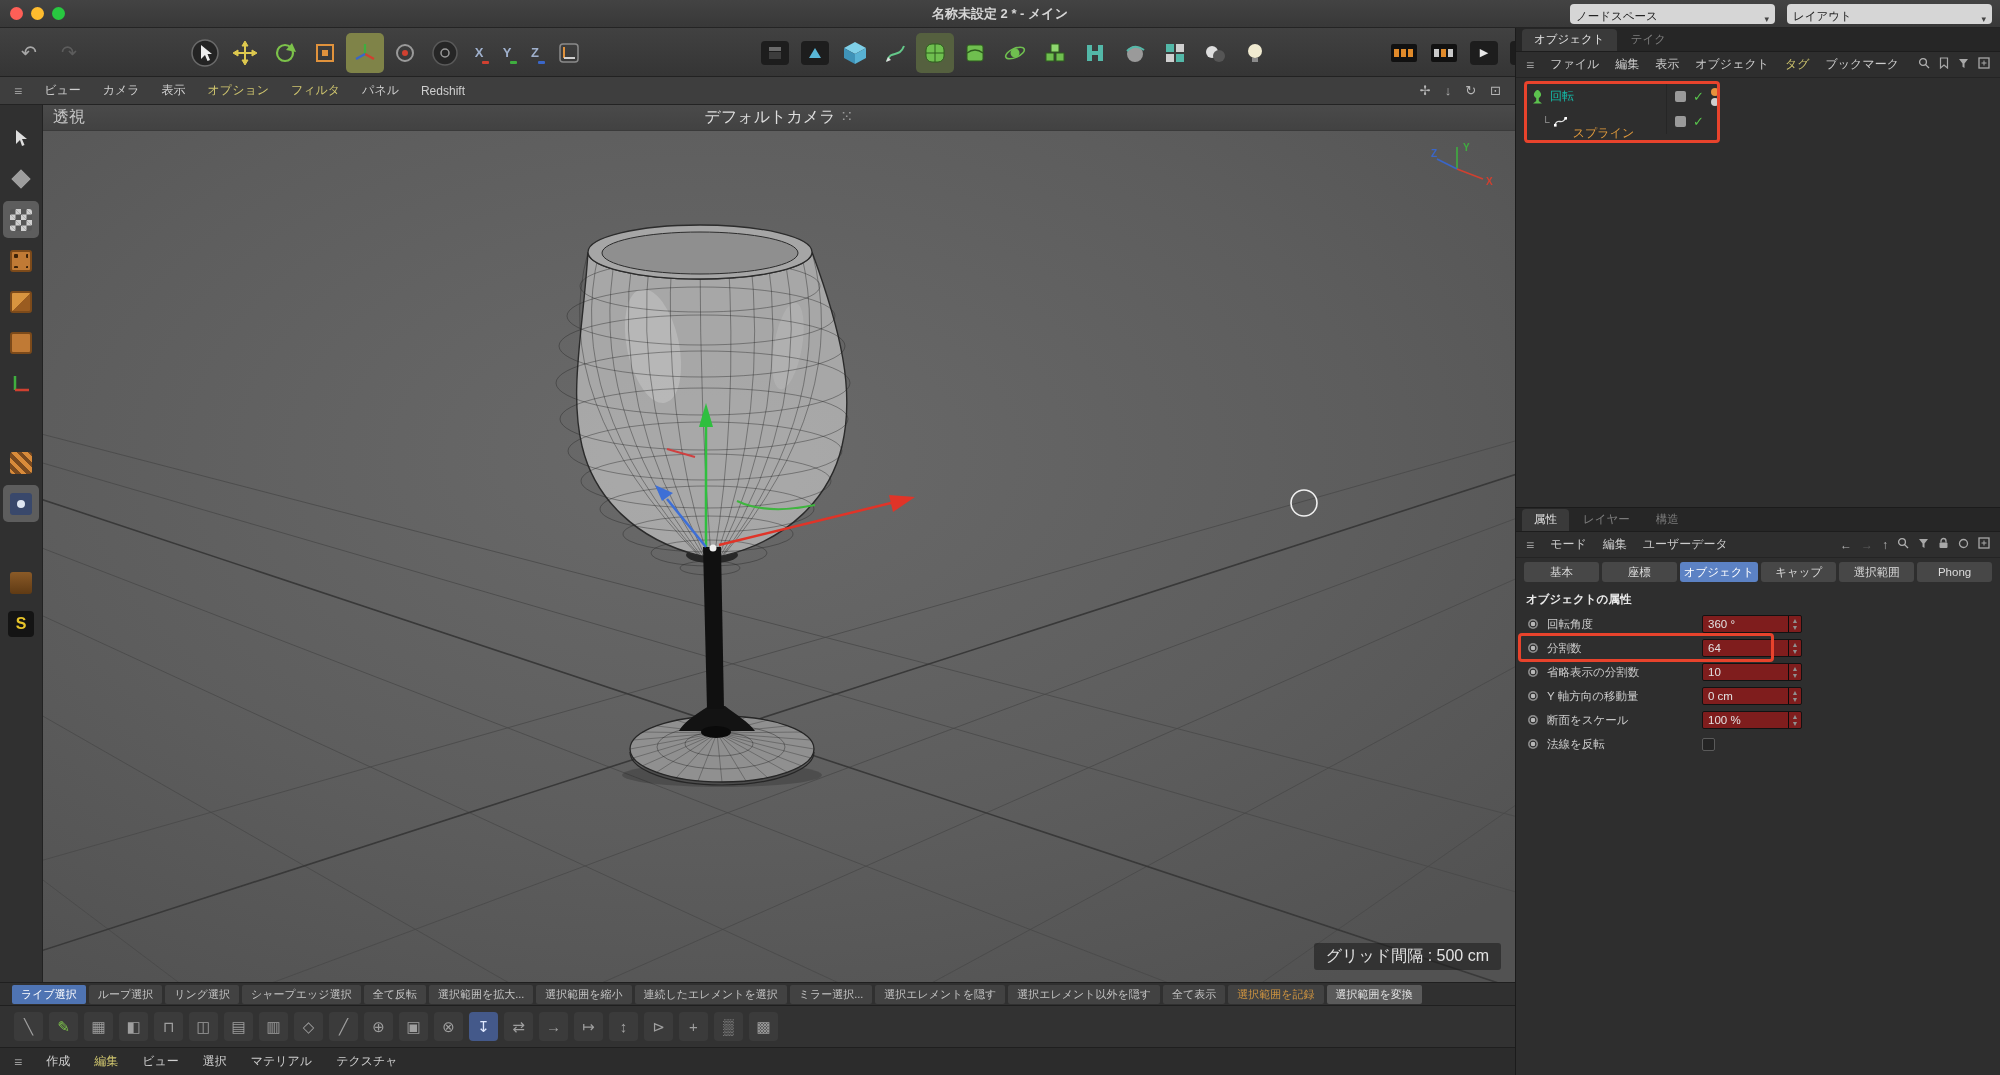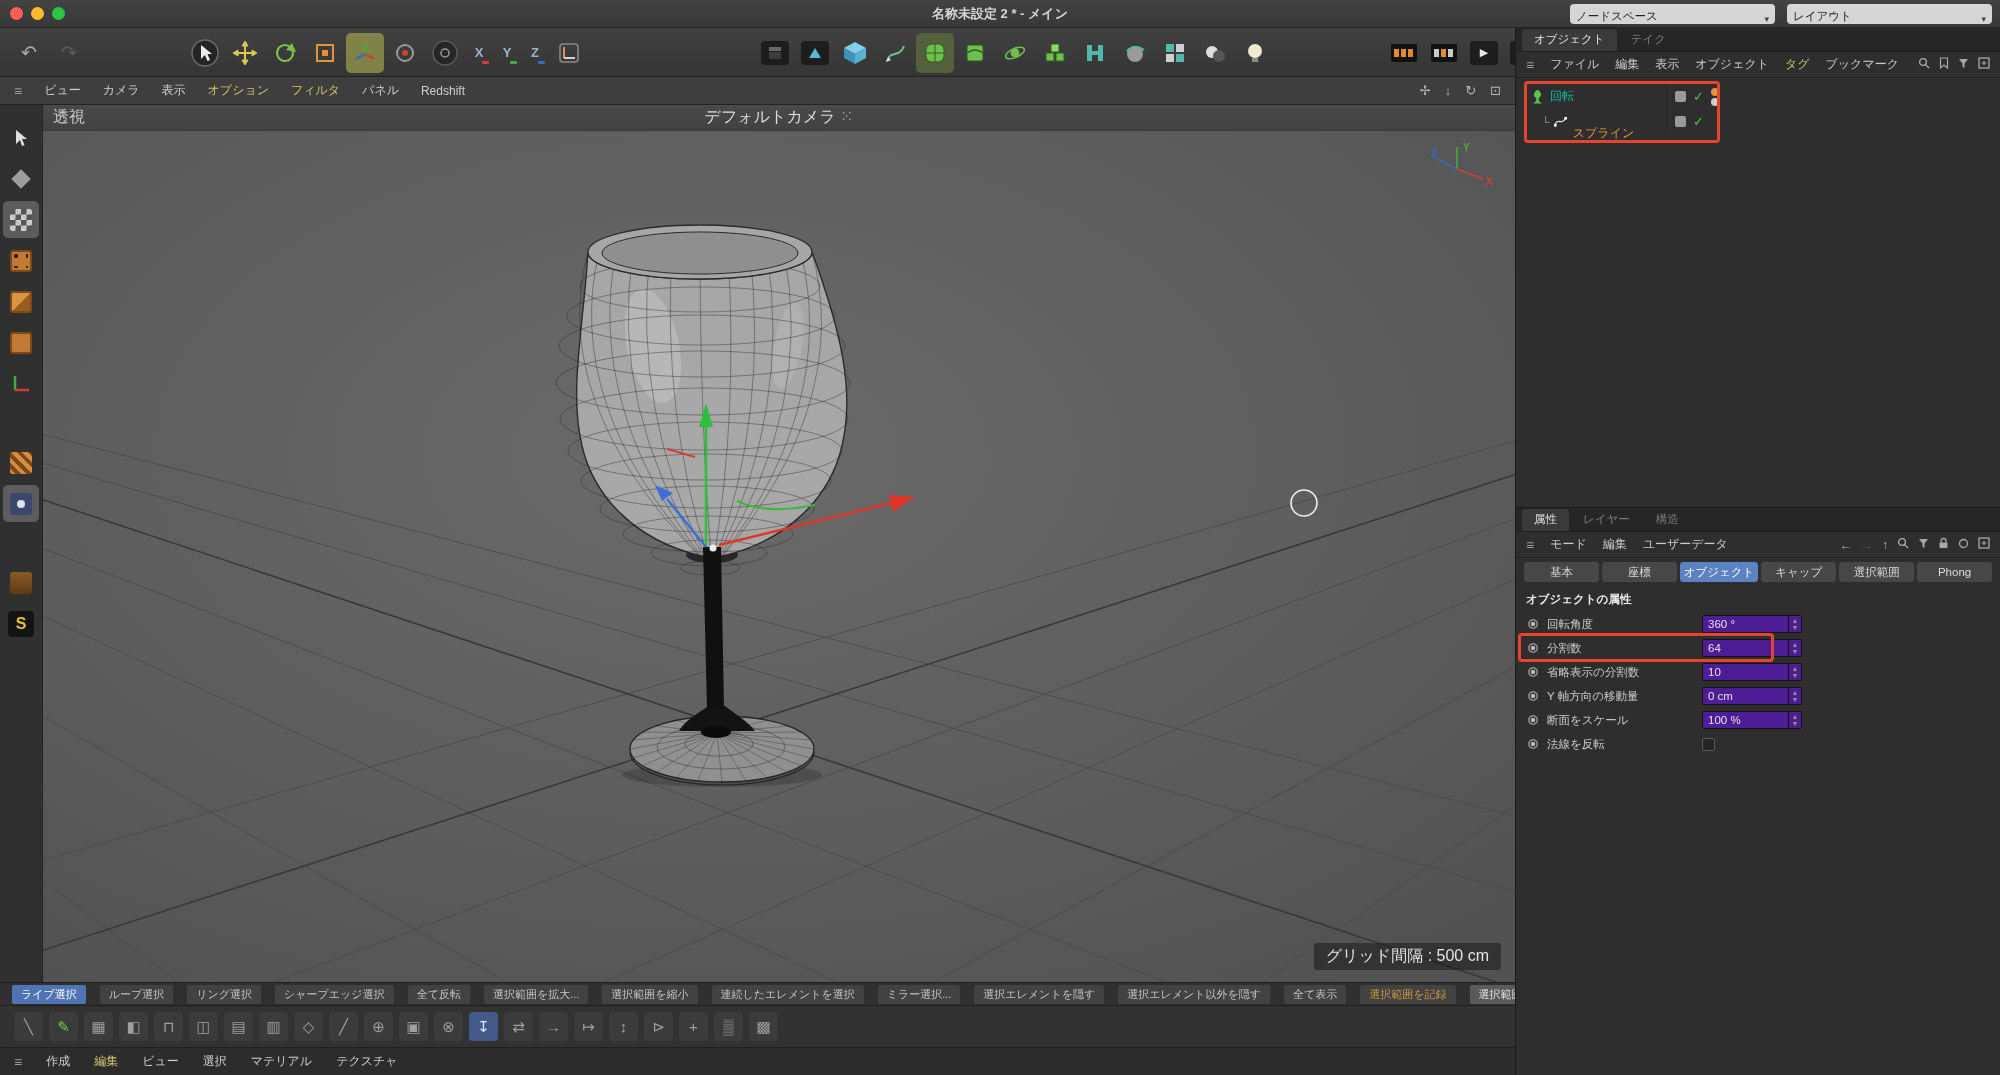--- a/index.html
+++ b/index.html
@@ -59,21 +59,21 @@
 
   .viewport{position:relative;width:1472px;height:877px;background:#585858;}
   .vp-head{height:26px;background:linear-gradient(#4a4a4a,#424242);display:flex;align-items:center;font-size:16px;color:#c9c9c9;position:relative;border-bottom:1px solid #3a3a3a;}
   .vp-head .view-label{margin-left:10px;}
   .vp-head .cam-label{position:absolute;left:0;right:0;text-align:center;color:#dedede;}
   .scene{display:block;}
   .axis-nav{position:absolute;right:20px;top:34px;}
   .grid-pill{position:absolute;right:14px;bottom:12px;background:rgba(25,25,25,0.55);color:#e3e3e3;font-size:16px;padding:3px 12px;border-radius:3px;}
 
   
-  .sel-bar{height:23px;background:#303030;border-top:1px solid #1f1f1f;display:flex;align-items:center;gap:14px;padding:0 0 0 12px;flex:none;}
+  .sel-bar{height:23px;background:#303030;border-top:1px solid #1f1f1f;display:flex;align-items:center;gap:3px;padding:0 0 0 12px;flex:none;}
   .sel-btn{height:19px;background:#424242;color:#c4c4c4;font-size:11px;display:flex;align-items:center;padding:0 9px;border-radius:2px;white-space:nowrap;}
   .sel-btn.active{background:#4f74b3;color:#fff;}
   .sel-btn.record{color:#cf9440;}
   .sel-btn.convert{background:#5a5a5a;color:#e3e3e3;}
 
   
   .model-bar{height:42px;background:#323232;border-top:1px solid #1f1f1f;display:flex;align-items:center;gap:6px;padding:0 14px;flex:none;}
   .mico{width:29px;height:29px;display:flex;align-items:center;justify-content:center;font-size:15px;color:#9f9f9f;border-radius:4px;background:#3b3b3b;}
   .mico.green{color:#7cc24a;}
   .mico.blue{background:#44598a;color:#dfe8ff;}
@@ -107,21 +107,21 @@
 
   .at-title{height:30px;display:flex;align-items:center;gap:7px;padding:0 10px;font-size:12.5px;color:#dedede;flex:none;}
   .sec-tabs{height:28px;display:flex;align-items:center;gap:3px;padding:0 8px;flex:none;}
   .sec-tab{flex:1;height:20px;background:#474747;border-radius:3px;color:#dcdcdc;font-size:11.5px;display:flex;align-items:center;justify-content:center;white-space:nowrap;padding:0 4px;}
   .sec-tab.active{background:#5c82c4;color:#fff;}
   .sec-head{height:26px;display:flex;align-items:center;padding:0 10px;font-size:11.5px;font-weight:bold;color:#eaeaea;flex:none;}
   .props{position:relative;flex:none;}
   .prop-row{height:24px;display:flex;align-items:center;padding-left:12px;gap:9px;}
   .anim-dot{width:10px;height:10px;border-radius:50%;background:radial-gradient(circle,#b8b8b8 0 2px,#2e2e2e 2.6px 3.4px,#8a8a8a 3.6px);flex:none;}
   .prop-label{width:146px;font-size:11.5px;color:#cccccc;}
-  .field{width:100px;height:18px;background:#4c1d95;border:1px solid #121212;border-radius:2px;display:flex;align-items:center;}
+  .field{width:100px;height:18px;background:#7f1d1d;border:1px solid #121212;border-radius:2px;display:flex;align-items:center;}
   .field .fval{flex:1;padding-left:5px;font-size:11.5px;color:#e2e2e2;}
   .stepper{width:13px;height:100%;border-left:1px solid #0c0c0c;display:flex;flex-direction:column;align-items:center;justify-content:center;color:#909090;}
   .stepper span{font-size:7px;line-height:7px;}
   .checkbox{width:13px;height:13px;background:#242424;border:1px solid #5a5a5a;border-radius:2px;}
   .filler{flex:1;}
 </style>
 </head>
 <body>
 
 <div id="app">

